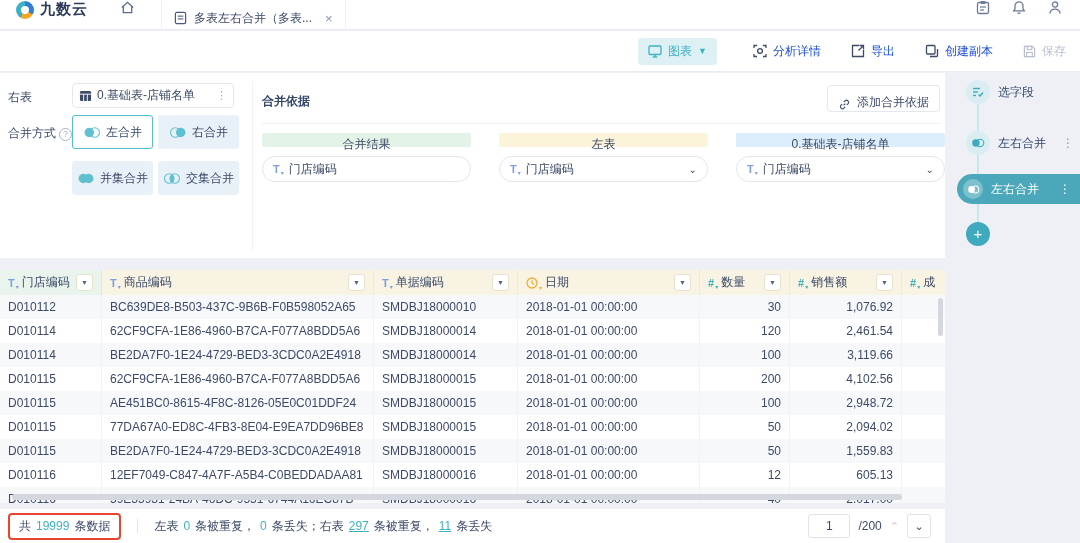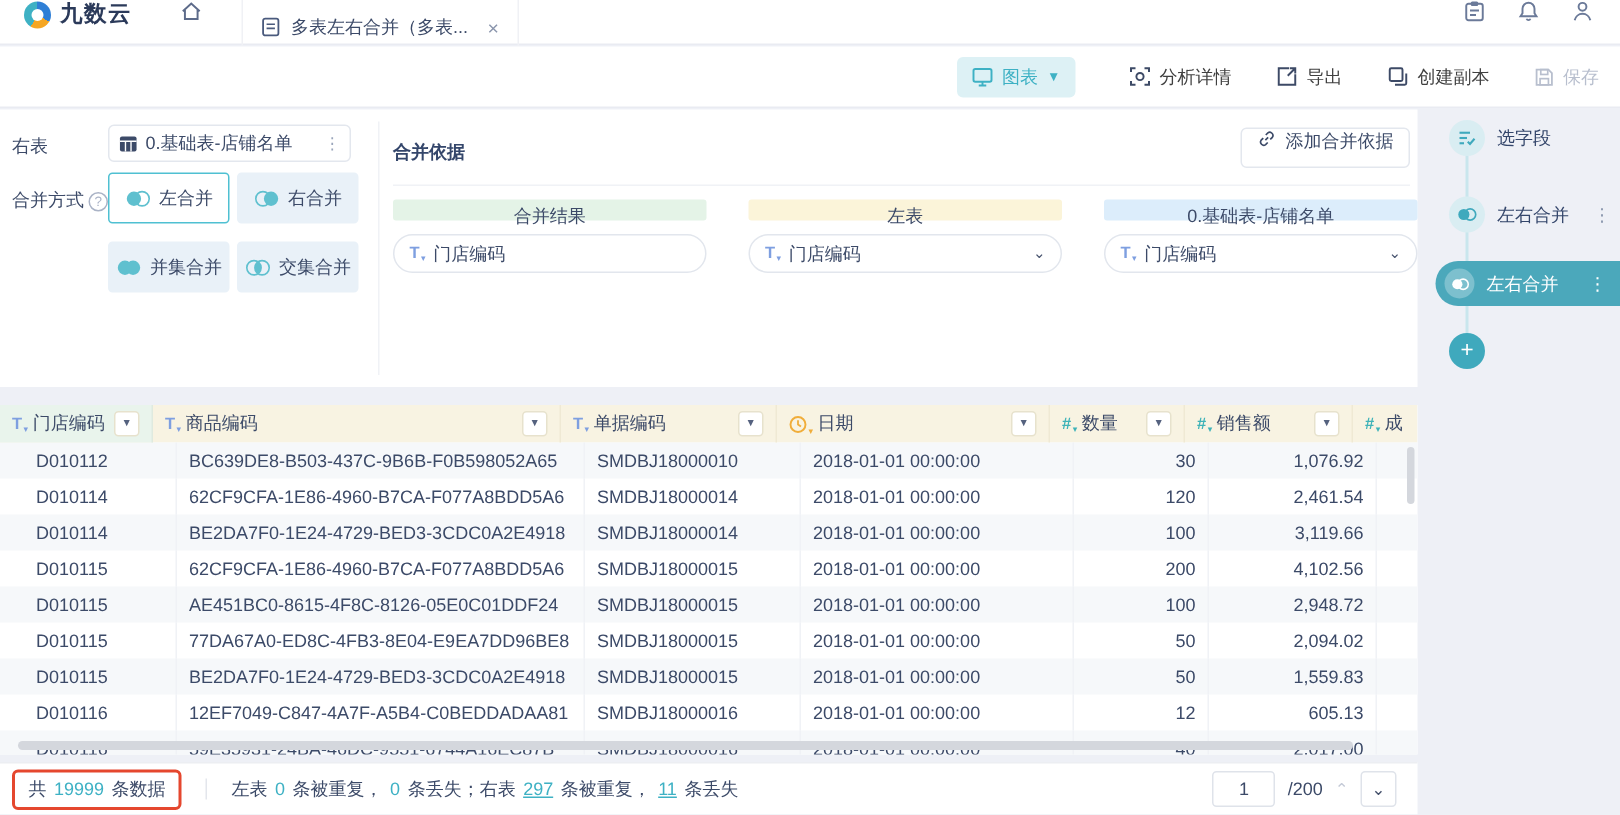--- a/index.html
+++ b/index.html
@@ -13,58 +13,58 @@
   .logo-mark { width:18px; height:18px; border-radius:50%; background:conic-gradient(#2f7fd6 0 120deg,#f5a623 120deg 210deg,#3eb1c4 210deg 360deg); position:relative; }
   .logo-mark::after { content:""; position:absolute; left:5px; top:5px; width:8px; height:8px; background:#fff; border-radius:50%; }
   .logo-text { font-size:15px; font-weight:bold; color:#2b3a5a; letter-spacing:1px; }
   .home-btn { margin-left:32px; color:#5d6b8a; display:flex; align-items:center; }
   .tab { margin-left:26px; height:30px; display:flex; align-items:center; gap:7px; padding:18px 12px; border-left:1px solid #f0f1f5; border-right:1px solid #f0f1f5; color:#3c4a68; }
   .tab-close { color:#8b96ad; font-size:13px; margin-left:6px; cursor:pointer; }
   .nav-right { margin-left:auto; display:flex; align-items:center; gap:22px; margin-right:18px; color:#6b7a99; }
 
   
   .toolbar { position:absolute; left:0; top:31px; width:1080px; height:41px; background:#fff; border-bottom:1px solid #e9ebf2; display:flex; align-items:center; justify-content:flex-end; gap:30px; padding-right:14px; }
-  .tool-item { display:flex; align-items:center; gap:6px; color:#404040; cursor:pointer; }
+  .tool-item { display:flex; align-items:center; gap:6px; color:#1d4ed8; cursor:pointer; }
   .chart-pill { background:#ddf1f5; color:#3eb1c4; border-radius:4px; padding:5px 10px; display:flex; align-items:center; gap:6px; margin-right:6px; }
   .chart-caret { font-size:9px; color:#3eb1c4; }
   .tool-save { color:#b8bfce; }
 
   
   .config { position:absolute; left:0; top:73px; width:945px; height:185px; background:#fff; }
   .config-divider { position:absolute; left:252px; top:8px; bottom:8px; width:1px; background:#f0f2f6; }
   .lbl { position:absolute; color:#3c4a68; }
   .right-table-select { position:absolute; left:72px; top:10px; width:162px; height:25px; border:1px solid #e3e7ee; border-radius:4px; background:#fff; display:flex; align-items:center; gap:5px; padding:0 6px; cursor:pointer; }
   .right-table-select .more { margin-left:auto; color:#9aa5bb; letter-spacing:0; font-size:11px; }
   .help-circle { display:inline-block; width:13px; height:13px; border:1px solid #aab3c6; color:#aab3c6; border-radius:50%; font-size:9px; line-height:11px; text-align:center; margin-left:3px; }
   .mbtn { position:absolute; width:81px; height:34px; background:#e9f1f8; border:1px solid #e9f1f8; border-radius:3px; display:flex; align-items:center; justify-content:center; gap:5px; color:#3c4a68; cursor:pointer; }
   .mbtn.selected { background:#fff; border:1px solid #4fc0d2; }
   .mbtn.wide { width:168px; height:32px; }
 
   
   .basis { position:absolute; left:262px; top:0; width:683px; height:185px; }
   .basis-title { position:absolute; left:0; top:20px; font-weight:bold; color:#34466b; }
-  .add-basis { position:absolute; right:5px; top:12px; height:27px; border:1px solid #e3e7ee; border-radius:4px; background:#fff; display:flex; align-items:flex-start; gap:6px; padding:0 10px; color:#3c4a68; cursor:pointer; }
+  .add-basis { position:absolute; right:5px; top:12px; height:27px; border:1px solid #e3e7ee; border-radius:4px; background:#fff; display:flex; align-items:flex-end; gap:6px; padding:0 10px; color:#3c4a68; cursor:pointer; }
   .basis-sep { position:absolute; left:0; right:5px; top:50px; height:1px; background:#f0f2f6; }
   .basis-col { position:absolute; top:60px; width:209px; }
   .basis-col .colhdr { height:14px; line-height:22px; text-align:center; color:#3c4a68; border-radius:2px; }
   .basis-col .pill { margin-top:9px; height:26px; border:1px solid #e2e6ed; border-radius:13px; background:#fff; display:flex; align-items:center; gap:6px; padding:0 10px; cursor:pointer; }
   .pill .chev { margin-left:auto; color:#44506b; font-size:10px; }
   .ticon { color:#7e9fe0; font-weight:bold; font-size:11px; position:relative; }
   .ticon::after { content:"▾"; font-size:6px; color:#7e9fe0; position:relative; top:2px; left:1px; }
 
   
   .tablewrap { position:absolute; left:0; top:270px; width:945px; height:233px; background:#fff; overflow:hidden; }
   .thead { display:flex; height:25px; background:#f8f3e2; }
   .th { display:flex; align-items:center; gap:4px; padding:0 8px; font-size:12px; color:#3c4a68; border-right:1px solid #efe9d4; }
   .th.green { background:#e9f4ec; border-right:1px solid #dfeadf; }
   .filter { margin-left:auto; width:17px; height:17px; background:#fff; border:1px solid #e7e2cd; border-radius:3px; display:flex; align-items:center; justify-content:center; font-size:7px; color:#55627f; cursor:pointer; }
   .hashicon { color:#3fb3b8; font-weight:bold; font-size:11px; position:relative; }
   .hashicon::after, .clockwrap::after { content:"▾"; font-size:6px; color:inherit; position:relative; top:2px; left:1px; }
   .clockwrap { color:#f0ad3a; display:flex; align-items:flex-end; }
-  .trow { display:flex; height:24px;padding-left:16px; }
+  .trow { display:flex; height:24px; }
   .trow:nth-child(even) { background:#f6f8fa; }
   .td { padding:0 8px; line-height:24px; font-size:12px; color:#3c4a68; border-right:1px solid #f0f2f6; white-space:nowrap; overflow:hidden; }
   .c0 { width:102px; } .c1 { width:272px; } .c2 { width:144px; } .c3 { width:182px; }
   .c4 { width:90px; text-align:right; } .c5 { width:112px; text-align:right; } .c6 { flex:1; border-right:none; }
   .hscroll { position:absolute; left:12px; bottom:3px; width:890px; height:6px; background:#d4d7dd; border-radius:3px; }
   .vscroll { position:absolute; right:2px; top:28px; width:5px; height:38px; background:#d4d7dd; border-radius:3px; }
 
   
   .footer { position:absolute; left:0; top:508px; width:945px; height:35px; background:#fff; border-top:1px solid #eceef2; display:flex; align-items:center; }
   .total-box { margin-left:8px; border:2px solid #e5472e; border-radius:4px; padding:3px 9px; display:flex; gap:5px; align-items:center; }

